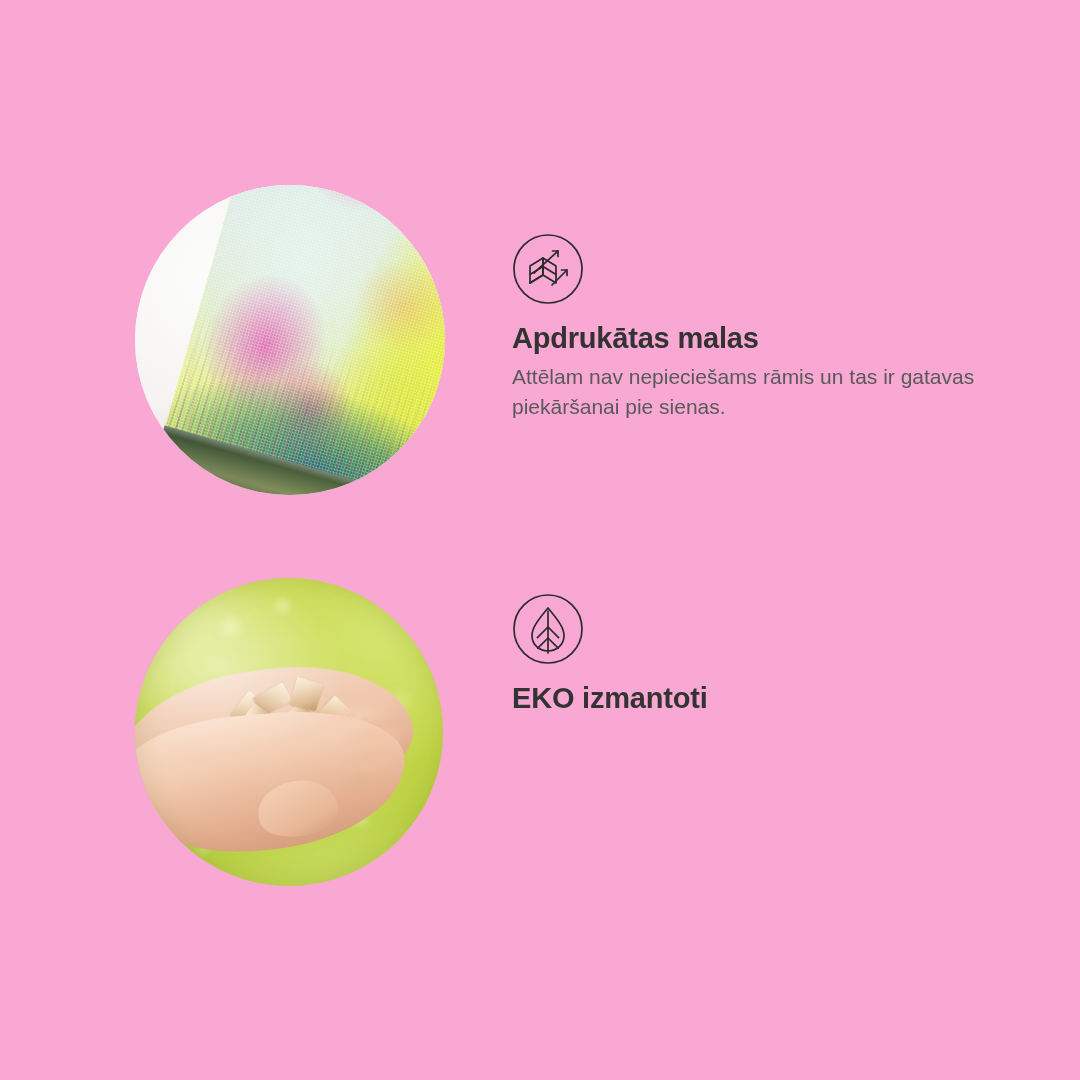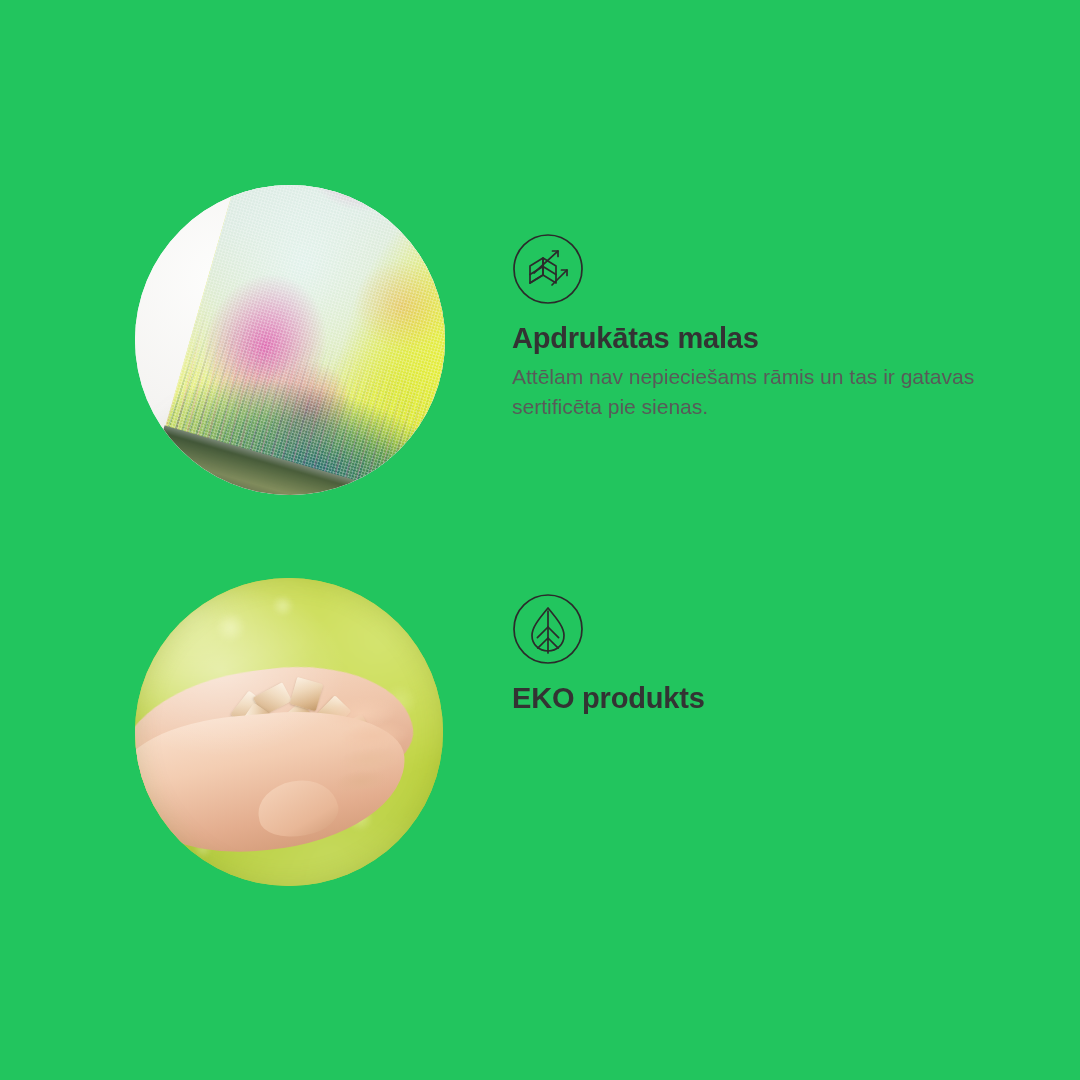--- a/index.html
+++ b/index.html
@@ -11,21 +11,21 @@
     height: 1080px;
     background: #f1f1f1;
     font-family: "Liberation Sans", sans-serif;
     overflow: hidden;
     position: relative;
   }
 
   .page {
     position: absolute;
     inset: 0;
-    background: #22c55e;
+    background: #f9a8d4;
     text-decoration: underline;
   }
 
   
   .feature {
     position: absolute;
     display: flex;
     align-items: flex-start;
   }
   .feature-1 { left: 0; top: 0; width: 1080px; }
@@ -312,21 +312,21 @@
           <path d="M31 33.5 L44 41.5"></path>
 
           <path d="M22 40 L46 18"></path>
           <path d="M40.5 18 L46 18 L46 23.5"></path>
 
           <path d="M40 52 L55 37"></path>
           <path d="M49.5 37 L55 37 L55 42.5"></path>
         </svg>
       </span>
       <h2 class="feature-title">Apdrukātas malas</h2>
-      <p class="feature-desc">Attēlam nav nepieciešams rāmis un tas ir gatavas sertificēta pie sienas.</p>
+      <p class="feature-desc">Attēlam nav nepieciešams rāmis un tas ir gatavas piekāršanai pie sienas.</p>
     </div>
   </div>
 
   <div class="feature feature-2">
 
     <div class="media-circle photo-eco">
       <div class="pe-bg"></div>
       <div class="pe-bokeh"></div>
       <div class="pe-hand-back"></div>
       <div class="pe-chips">
@@ -361,17 +361,17 @@
           <path d="M36 15 C 46.5 27.5, 52 35, 52 42.5 C 52 51.6, 44.8 58, 36 58 C 27.2 58, 20 51.6, 20 42.5 C 20 35, 25.5 27.5, 36 15 Z"></path>
 
           <path d="M36 18 L36 60"></path>
 
           <path d="M36 34 L25.4 44.6"></path>
           <path d="M36 34 L46.6 44.6"></path>
           <path d="M36 45 L25.8 55.2"></path>
           <path d="M36 45 L46.2 55.2"></path>
         </svg>
       </span>
-      <h2 class="feature-title">EKO produkts</h2>
+      <h2 class="feature-title">EKO izmantoti</h2>
     </div>
   </div>
 
 </div>
 
 </body></html>

